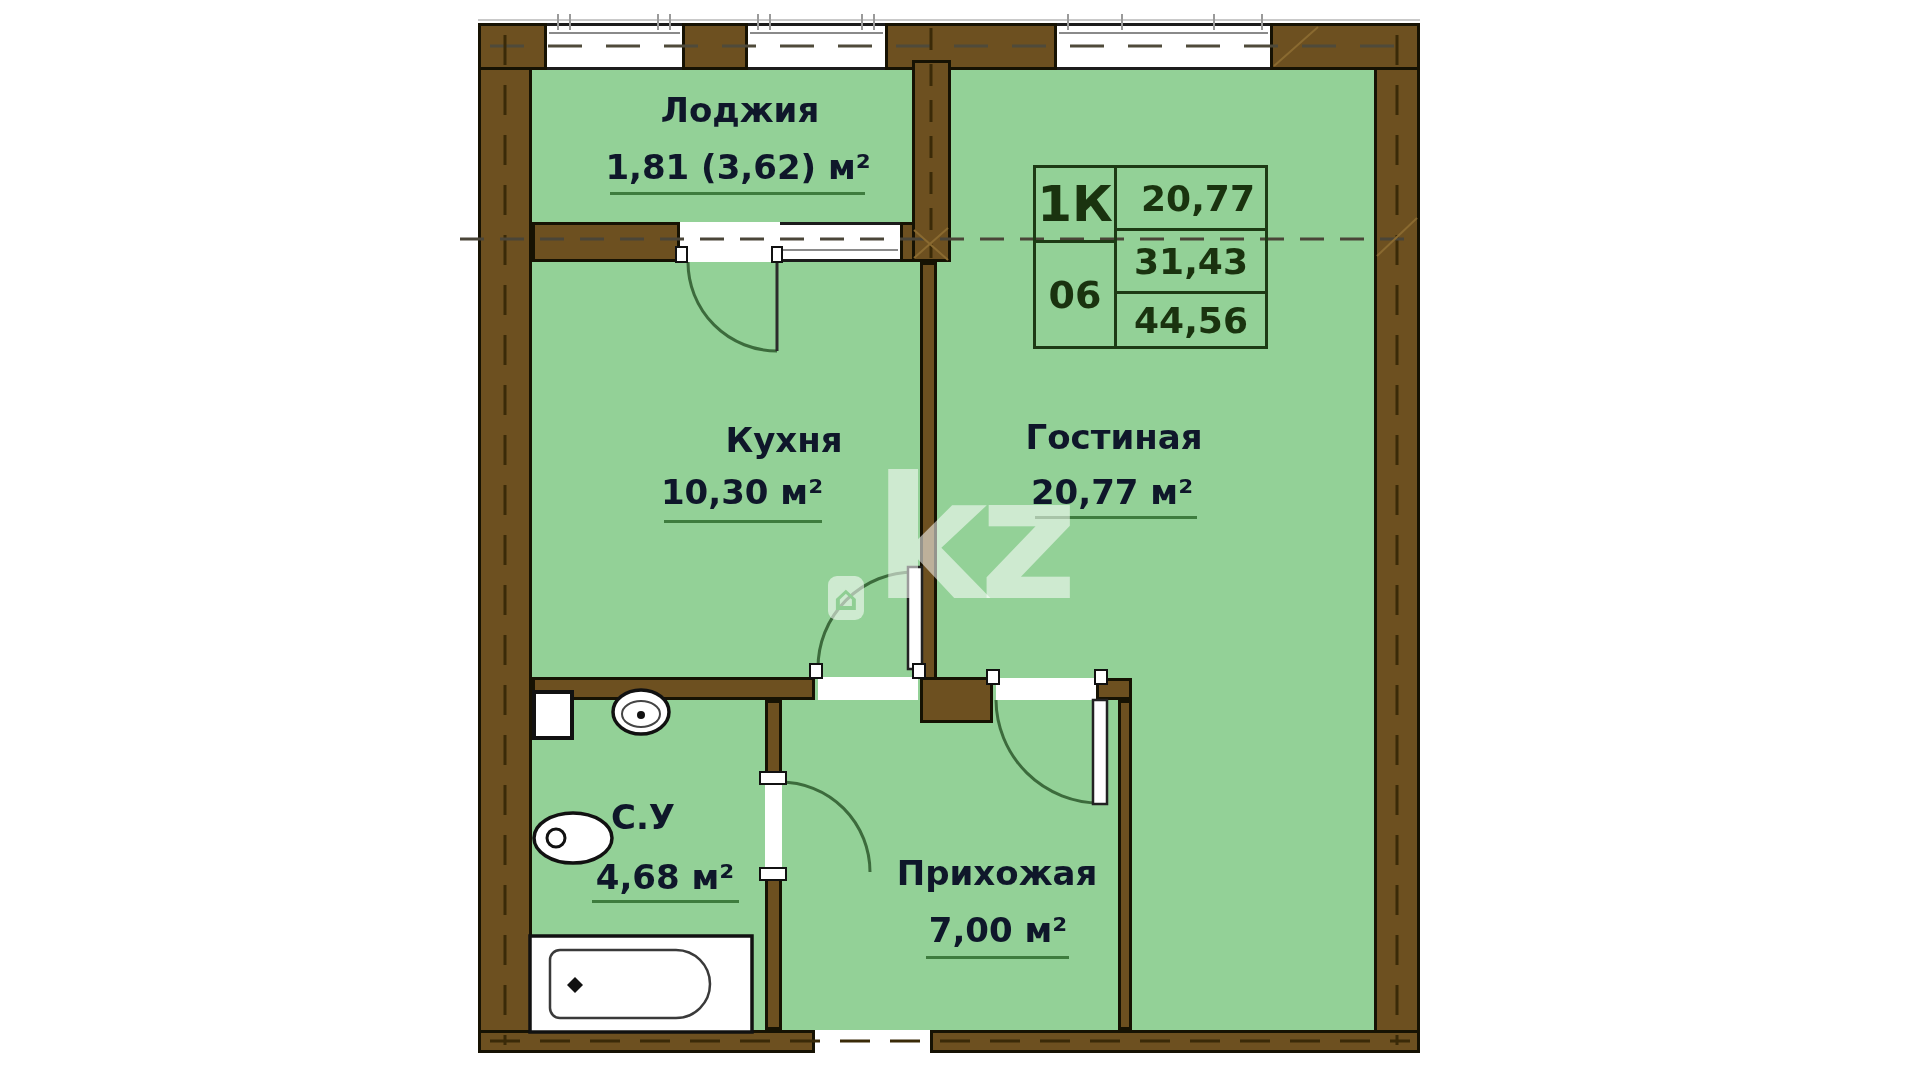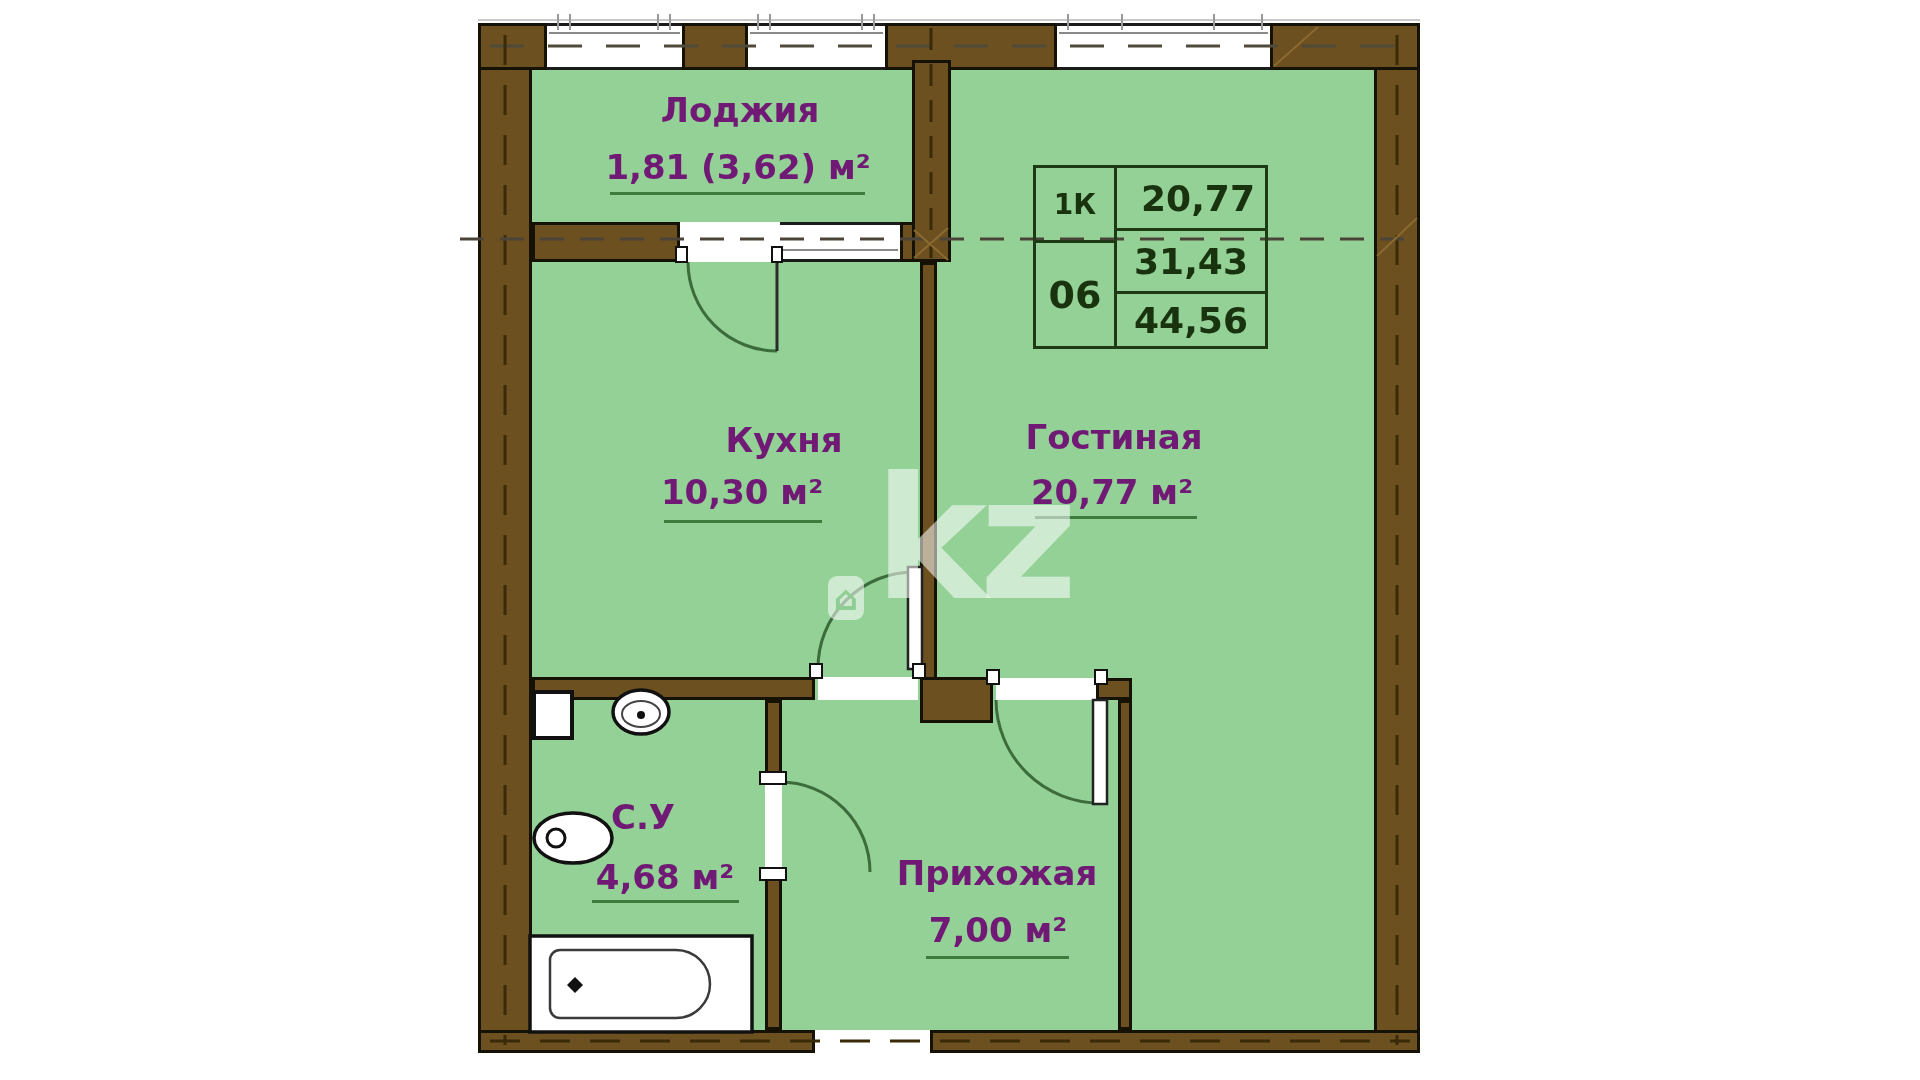--- a/index.html
+++ b/index.html
@@ -5,28 +5,28 @@
   html,body{margin:0;padding:0;background:#ffffff;}
   .stage{position:relative;width:1920px;height:1080px;background:#ffffff;overflow:hidden;
          font-family:"DejaVu Sans",sans-serif;}
   .abs{position:absolute;box-sizing:border-box;}
   .room-bg{background:#93d197;}
   .wall{background:#6d5020;border:3px solid #161203;}
   .win{background:#ffffff;border-top:3px solid #1c1c1c;border-bottom:3px solid #1c1c1c;}
   .open{background:#ffffff;}
   .overlay{position:absolute;left:0;top:0;z-index:15;pointer-events:none;}
   .rlabel{position:absolute;transform:translateX(-50%);font-weight:bold;font-size:34px;
-          color:#701a75;white-space:nowrap;z-index:30;line-height:40px;}
+          color:#0f172a;white-space:nowrap;z-index:30;line-height:40px;}
   .ul{position:absolute;height:0;border-top:3px solid #3e7c3e;z-index:30;}
   .itable{position:absolute;left:1033px;top:165px;width:229px;height:178px;
           border:3px solid #1d3a14;display:flex;z-index:30;color:#1a330f;font-weight:bold;}
   .col-l{width:78px;border-right:3px solid #1d3a14;display:flex;flex-direction:column;}
   .col-r{flex:1;display:flex;flex-direction:column;}
   .cell{display:flex;align-items:center;justify-content:center;font-size:36px;}
-  .c-type{height:72px;border-bottom:3px solid #1d3a14;font-size:28px;}
+  .c-type{height:72px;border-bottom:3px solid #1d3a14;font-size:50px;}
   .c-num{flex:1;font-size:38px;}
   .r1{height:60px;border-bottom:3px solid #1d3a14;padding-left:14px;}
   .r2{height:60px;border-bottom:3px solid #1d3a14;}
   .r3{flex:1;}
   .wm{position:absolute;left:944px;top:539px;transform:translate(-50%,-50%);z-index:40;
       display:flex;align-items:baseline;font-weight:bold;font-size:170px;letter-spacing:-8px;
       color:rgba(255,255,255,0.55);line-height:1;}
   .wm-dot{display:inline-block;width:36px;height:44px;background:rgba(255,255,255,0.55);
       border-radius:9px;margin:0 10px;letter-spacing:0;display:flex;align-items:center;
       justify-content:center;font-size:34px;color:#8fce93;align-self:flex-end;margin-bottom:4px;}

